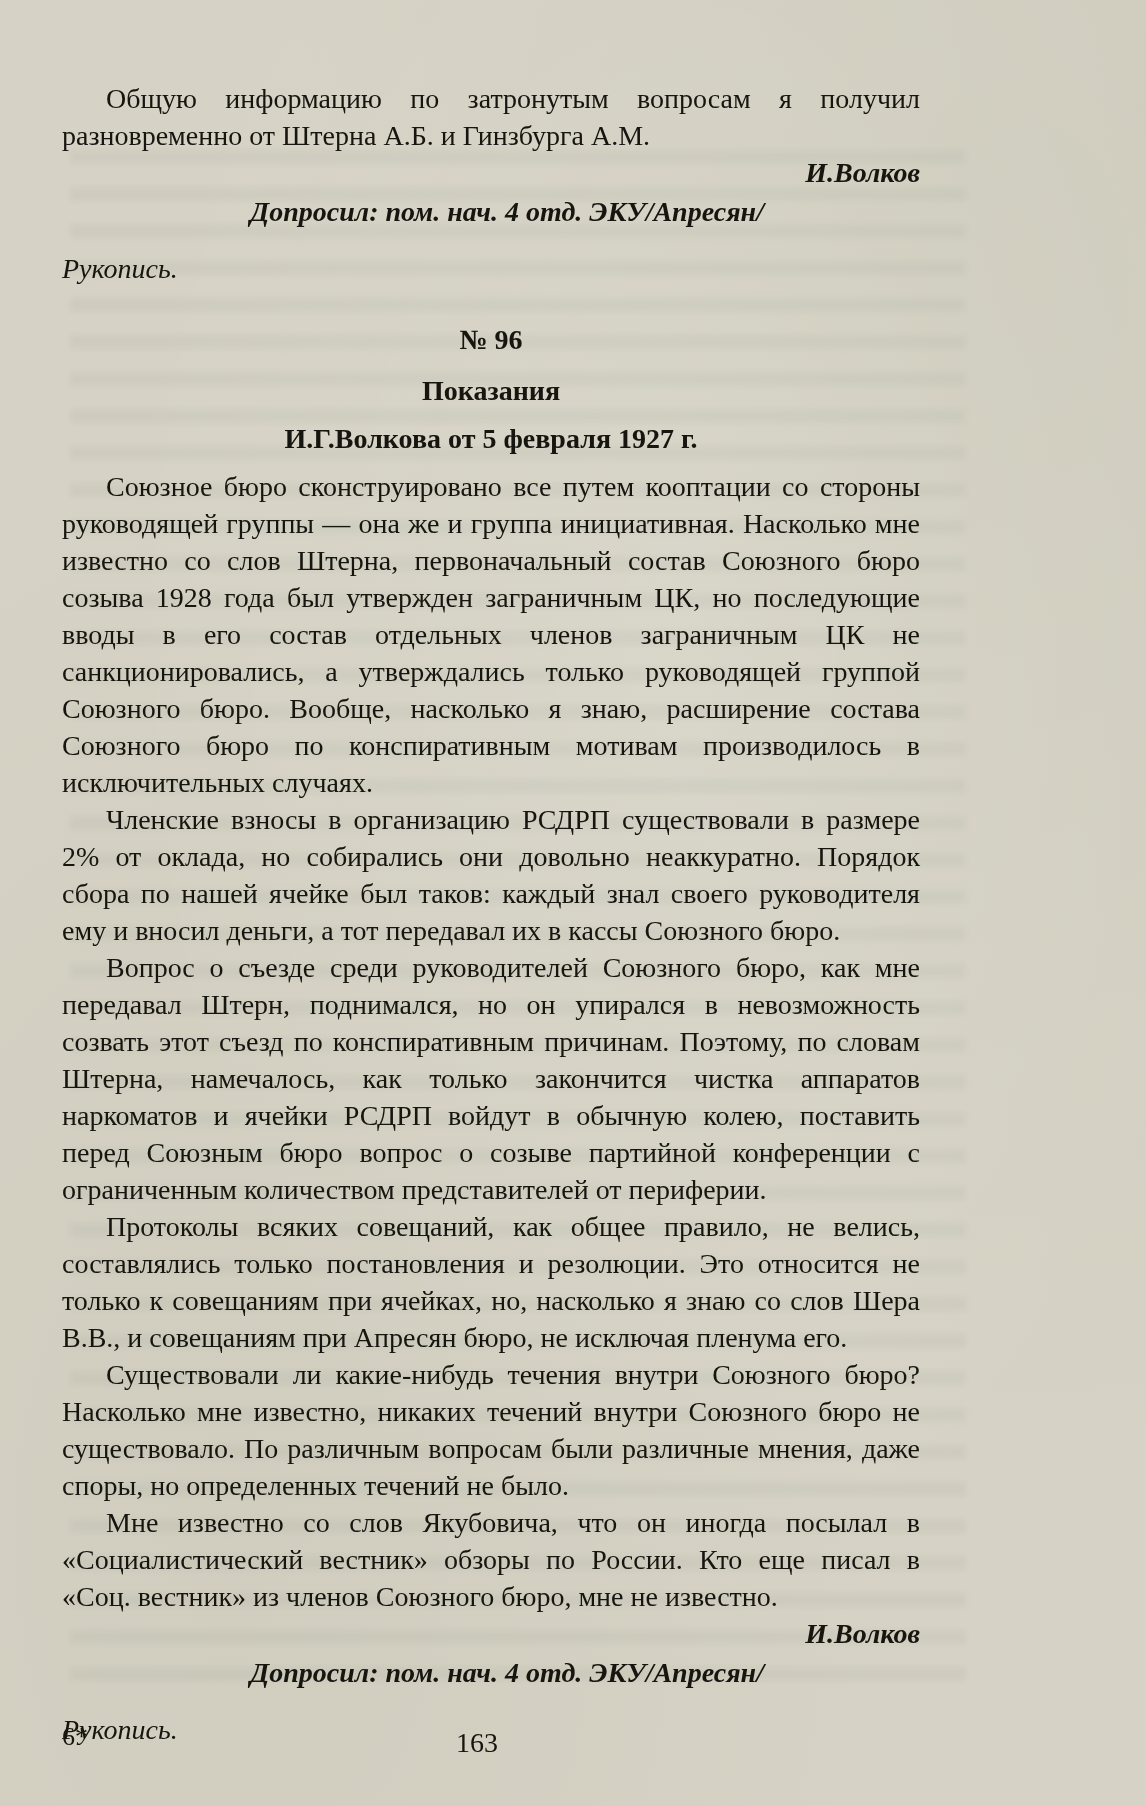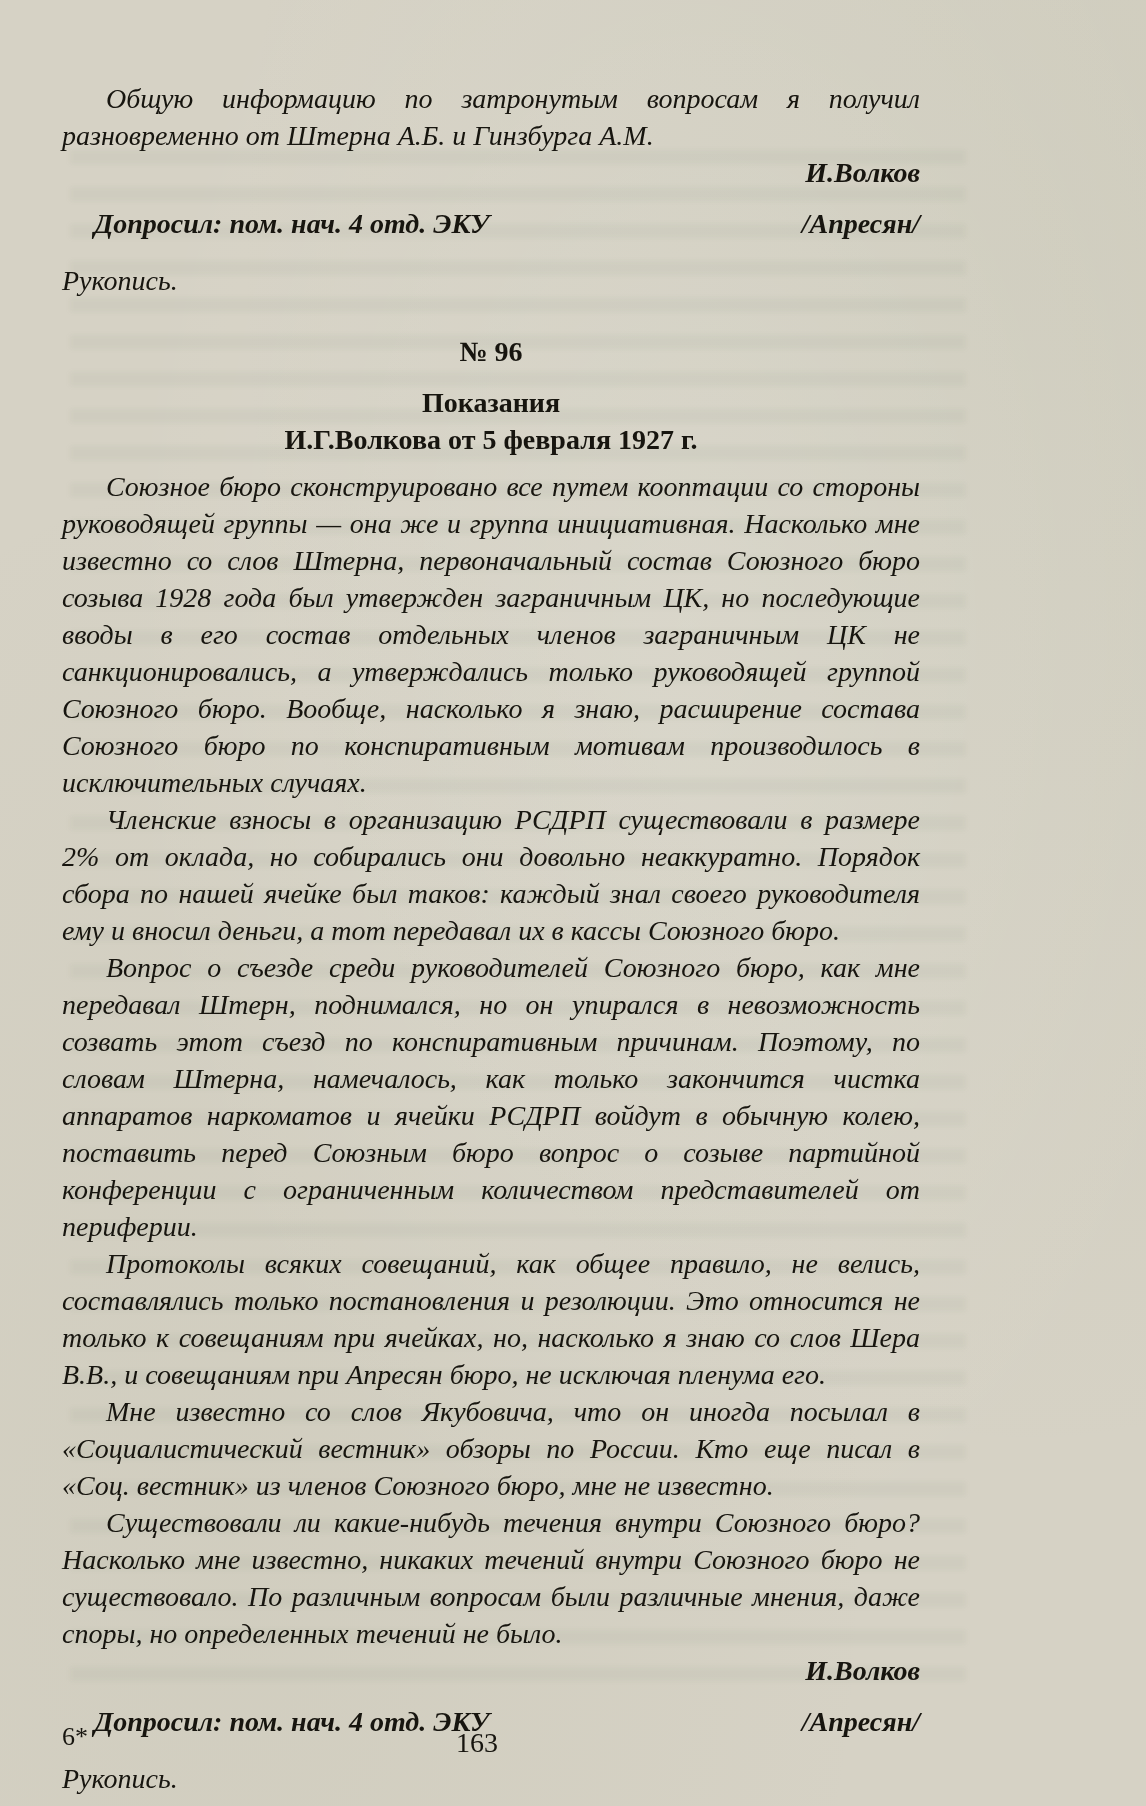--- a/index.html
+++ b/index.html
@@ -33,51 +33,50 @@
         rgba(0,0,0,0) 14px,
         rgba(0,0,0,0) 37px);
     filter: blur(2px);
     pointer-events: none;
   }
   .content { position: relative; }
   p.body {
     margin: 0;
     text-align: justify;
     text-indent: 44px;
-    font-style: italic;
   }
   .sig-name {
     text-align: right;
     font-weight: bold;
     font-style: italic;
   }
   .sig-row {
     display: flex;
-    justify-content: space-between;
+    justify-content: center;
     font-weight: bold;
     font-style: italic;
-    margin-top: 14px;
+    margin-top: 2px;
   }
   .sig-row .left { padding-left: 32px; }
   .manuscript {
     font-style: italic;
     margin-top: 20px;
   }
   .doc-number {
     text-align: center;
     font-weight: bold;
     margin-top: 34px;
   }
   .doc-title {
     text-align: center;
     font-weight: bold;
     margin-top: 14px;
     margin-bottom: 10px;
   }
-  .doc-title div { margin: 0; }
+  .doc-title div { margin: 11px; }
   .footer-sig-mark {
     position: absolute;
     left: 62px;
     top: 1718px;
     font-size: 26px;
   }
   .footer-page-number {
     position: absolute;
     left: 48px;
     top: 1724px;
@@ -107,22 +106,22 @@
 
     <div class="doc-title">
       <div>Показания</div>
       <div>И.Г.Волкова от 5 февраля 1927 г.</div>
     </div>
 
     <p class="body">Союзное бюро сконструировано все путем кооптации со стороны руководящей группы — она же и группа инициативная. Насколько мне известно со слов Штерна, первоначальный состав Союзного бюро созыва 1928 года был утвержден заграничным ЦК, но последующие вводы в его состав отдельных членов заграничным ЦК не санкционировались, а утверждались только руководящей группой Союзного бюро. Вообще, насколько я знаю, расширение состава Союзного бюро по конспиративным мотивам производилось в исключительных случаях.</p>
     <p class="body">Членские взносы в организацию РСДРП существовали в размере 2% от оклада, но собирались они довольно неаккуратно. Порядок сбора по нашей ячейке был таков: каждый знал своего руководителя ему и вносил деньги, а тот передавал их в кассы Союзного бюро.</p>
     <p class="body">Вопрос о съезде среди руководителей Союзного бюро, как мне передавал Штерн, поднимался, но он упирался в невозможность созвать этот съезд по конспиративным причинам. Поэтому, по словам Штерна, намечалось, как только закончится чистка аппаратов наркоматов и ячейки РСДРП войдут в обычную колею, поставить перед Союзным бюро вопрос о созыве партийной конференции с ограниченным количеством представителей от периферии.</p>
     <p class="body">Протоколы всяких совещаний, как общее правило, не велись, составлялись только постановления и резолюции. Это относится не только к совещаниям при ячейках, но, насколько я знаю со слов Шера В.В., и совещаниям при Апресян бюро, не исключая пленума его.</p>
+    <p class="body">Существовали ли какие-нибудь течения внутри Союзного бюро? Насколько мне известно, никаких течений внутри Союзного бюро не существовало. По различным вопросам были различные мнения, даже споры, но определенных течений не было.</p>
     <p class="body">Мне известно со слов Якубовича, что он иногда посылал в «Социалистический вестник» обзоры по России. Кто еще писал в «Соц. вестник» из членов Союзного бюро, мне не известно.</p>
-    <p class="body">Существовали ли какие-нибудь течения внутри Союзного бюро? Насколько мне известно, никаких течений внутри Союзного бюро не существовало. По различным вопросам были различные мнения, даже споры, но определенных течений не было.</p>
 
     <div class="sig-name">И.Волков</div>
     <div class="sig-row">
       <span class="left">Допросил: пом. нач. 4 отд. ЭКУ</span>
       <span class="right">/Апресян/</span>
     </div>
     <div class="manuscript">Рукопись.</div>
 
   </div>
 

